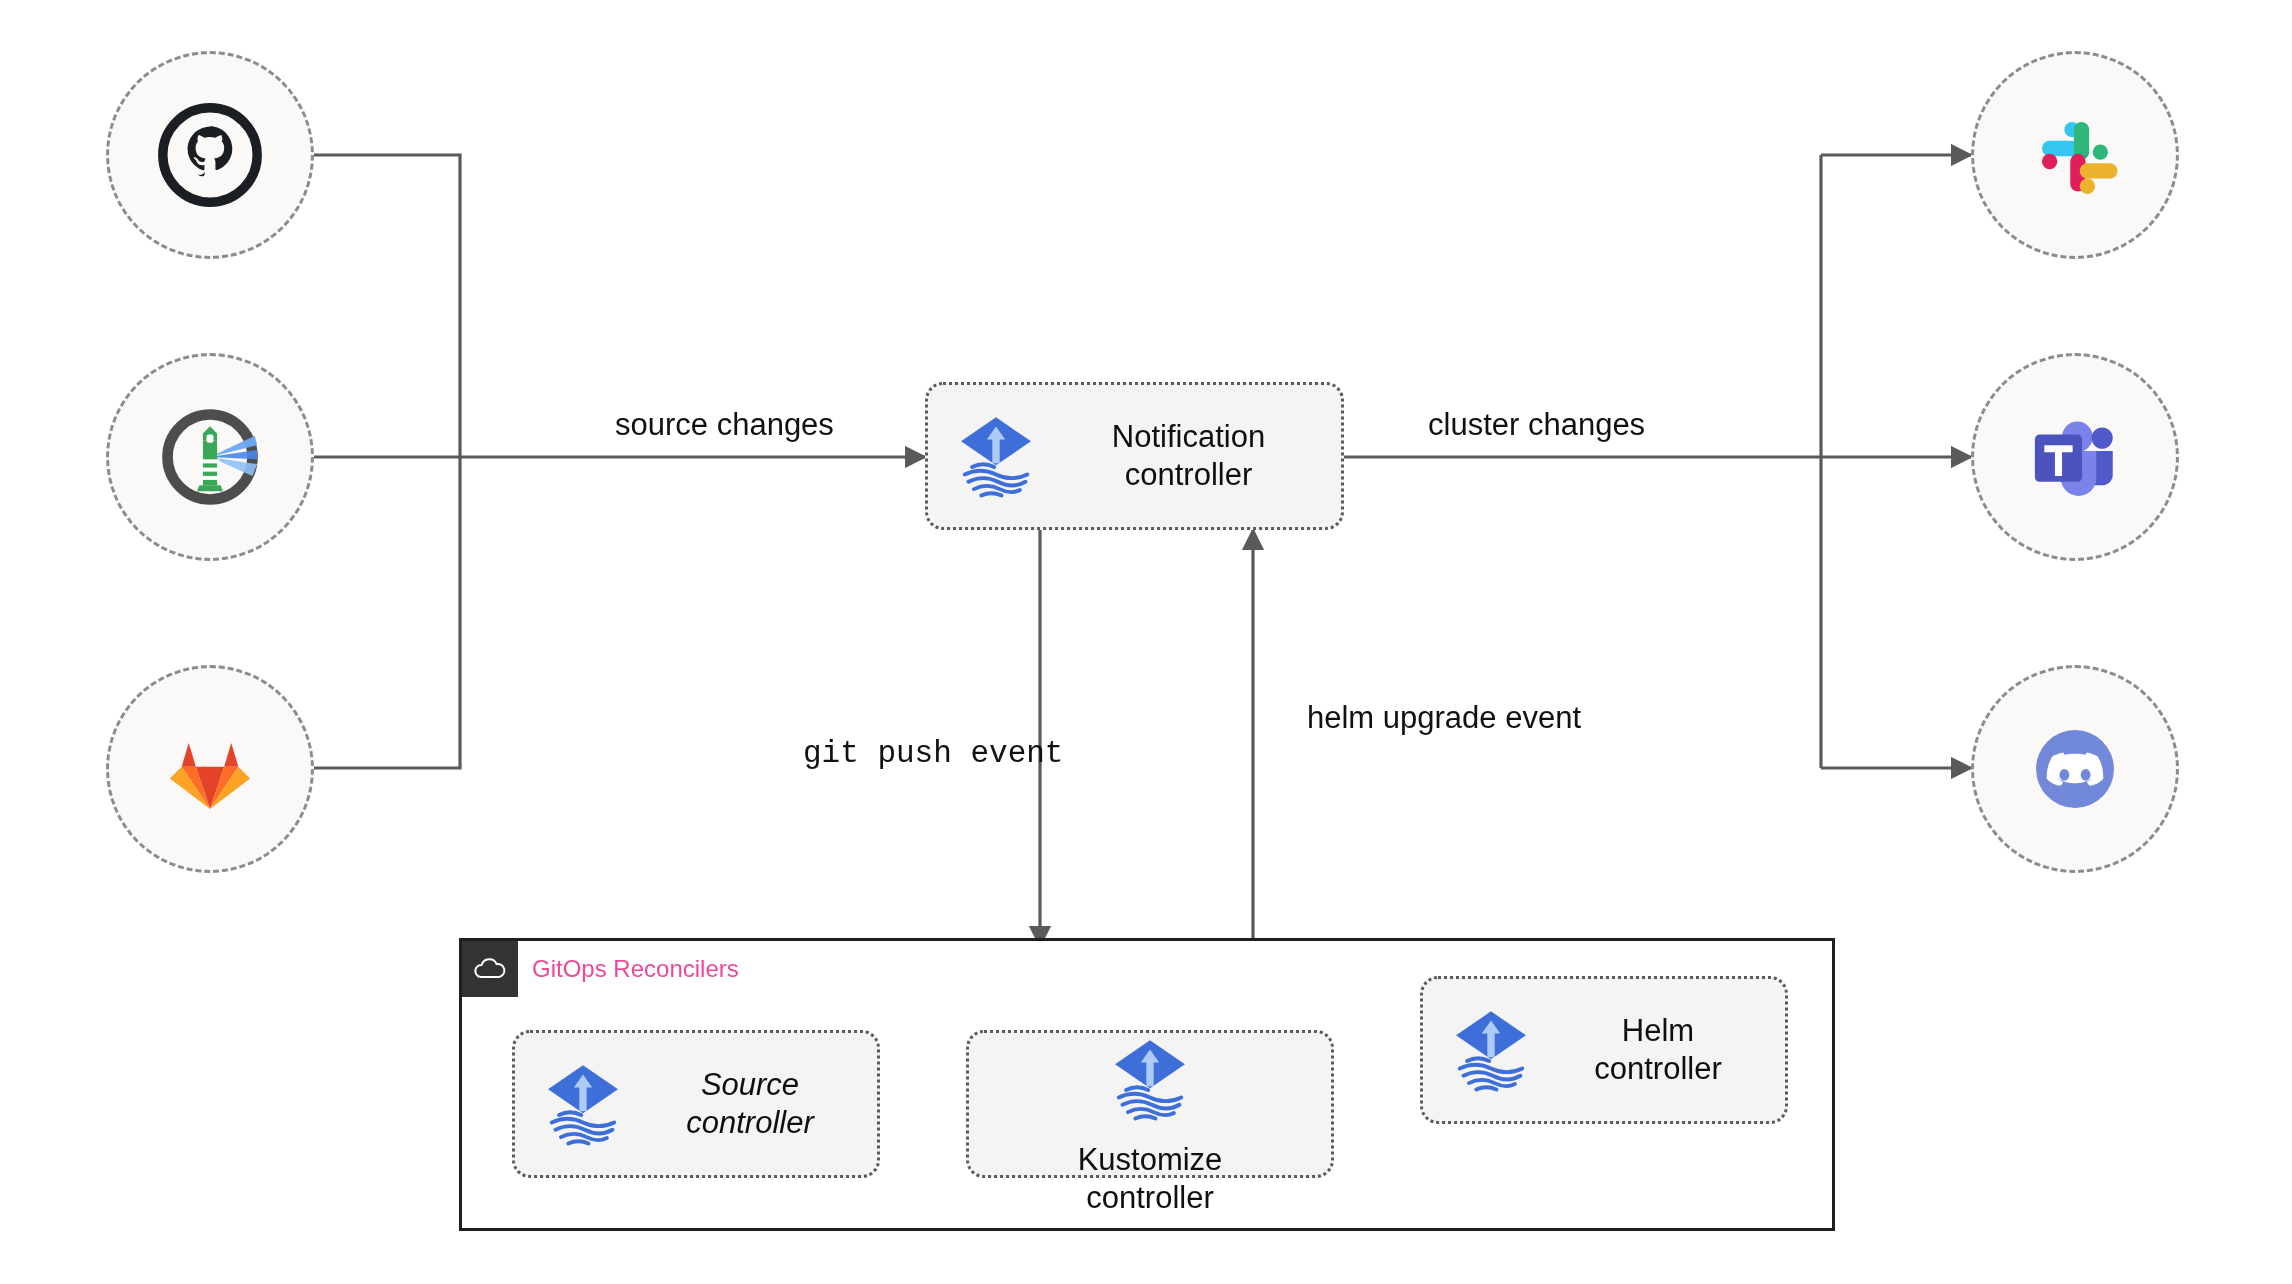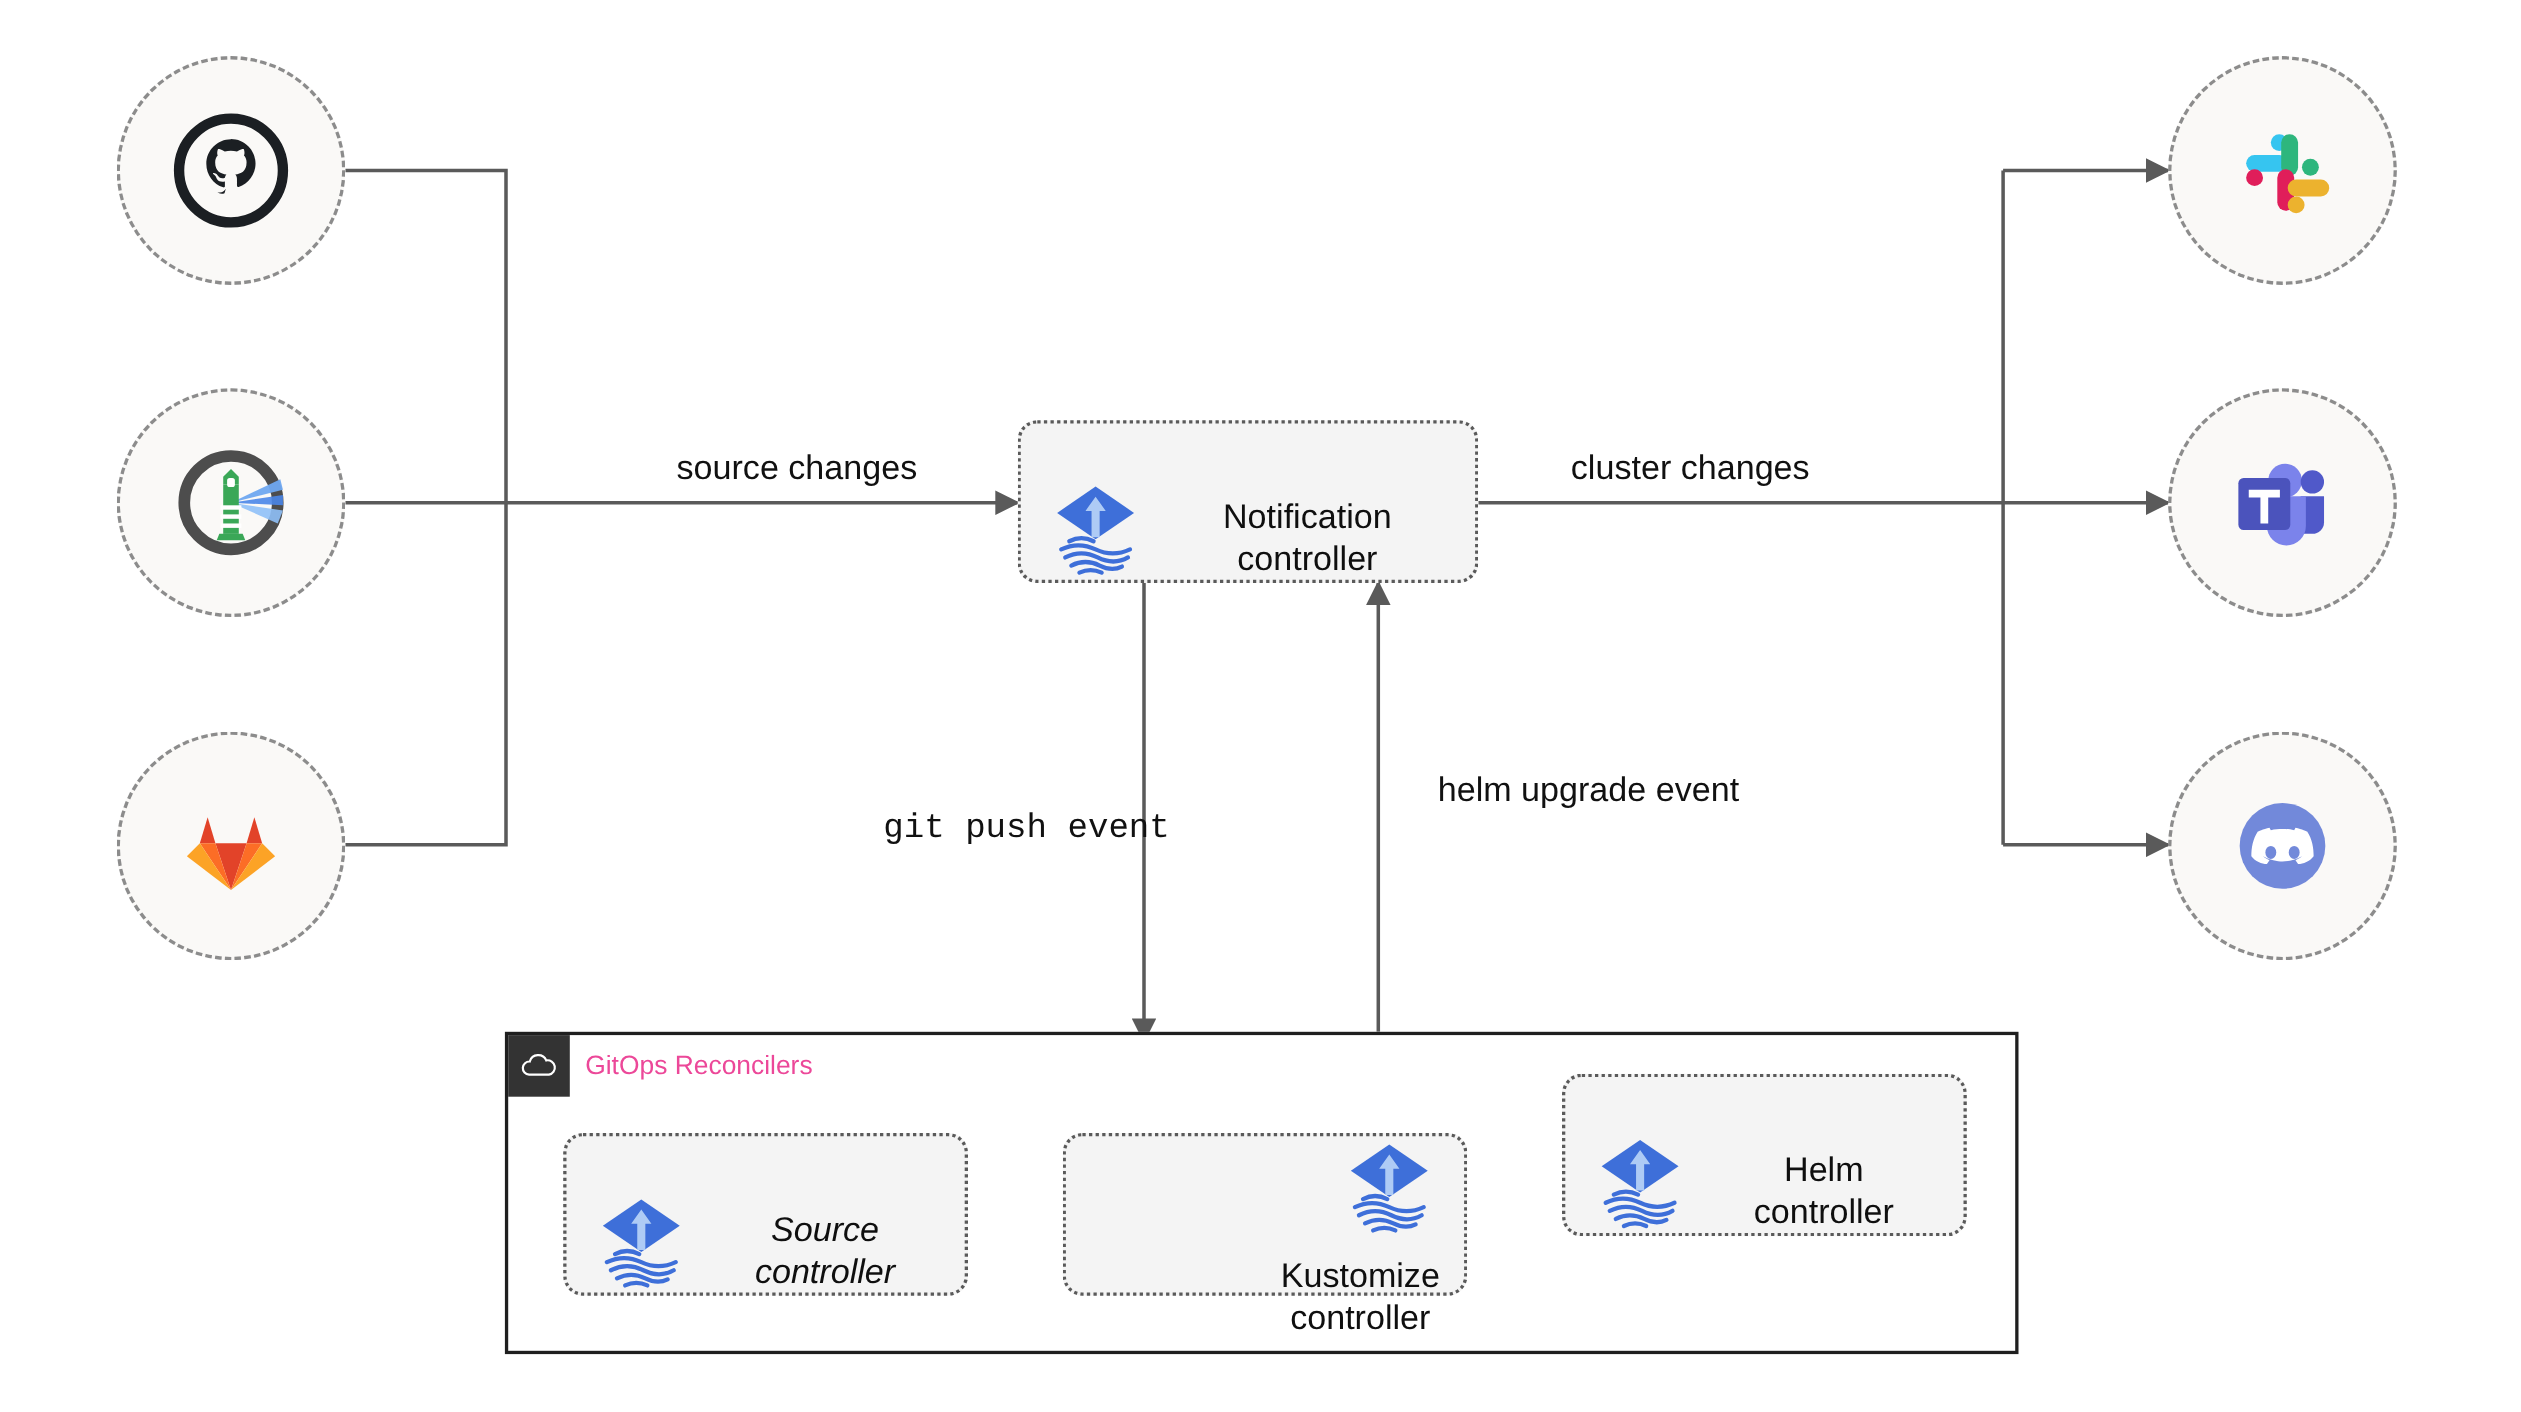--- a/index.html
+++ b/index.html
@@ -50,21 +50,21 @@
 
   
   .box-node {
     position: absolute;
     background: #f4f4f4;
     border: 3px dotted #5a5a5a;
     border-radius: 18px;
     box-sizing: border-box;
     display: flex;
     flex-direction: row;
-    align-items: flex-end;
+    align-items: center;
     gap: 16px;
     padding: 0 22px;
   }
   .box-node .flux-glyph {
     width: 92px;
     height: 92px;
     flex: 0 0 auto;
   }
   .box-node .box-label {
     flex: 1 1 auto;

